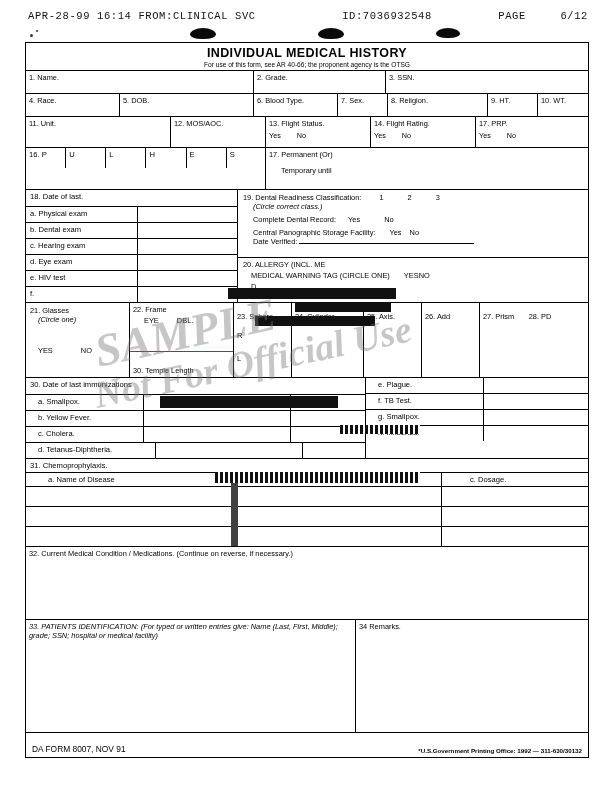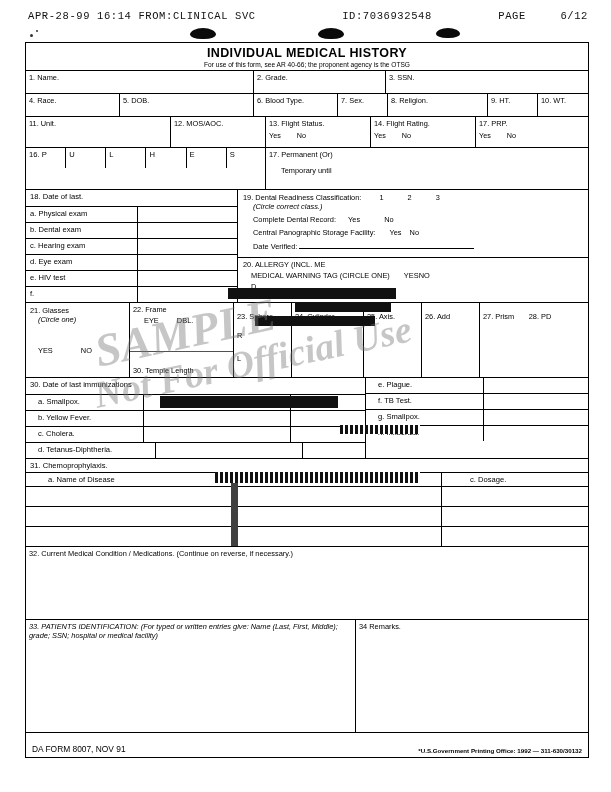--- a/index.html
+++ b/index.html
@@ -208,21 +208,21 @@
           <div class="lbl" style="padding-left:10px;margin-top:4px">
             <span>Complete Dental Record:</span>
             <span style="margin-left:10px">Yes</span>
             <span style="margin-left:22px">No</span>
           </div>
           <div class="lbl" style="padding-left:10px;margin-top:4px">
             <span>Central Panographic Storage Facility:</span>
             <span style="margin-left:12px">Yes</span>
             <span style="margin-left:6px">No</span>
           </div>
-          <div class="lbl" style="padding-left:10px;margin-top:5px">
+          <div class="lbl" style="padding-left:10px;">
             <span>Date Verified:</span>
             <span style="display:inline-block;width:175px;border-bottom:1px solid #000"></span>
           </div>
         </div>
         <div style="padding:2px 5px;height:44px;box-sizing:border-box">
           <div class="lbl">20.  ALLERGY  (INCL. ME</div>
           <div class="lbl" style="padding-left:8px;margin-top:2px">
             <span>MEDICAL WARNING TAG  (CIRCLE ONE)</span>
             <span style="margin-left:12px">YES</span><span>NO</span>
           </div>

